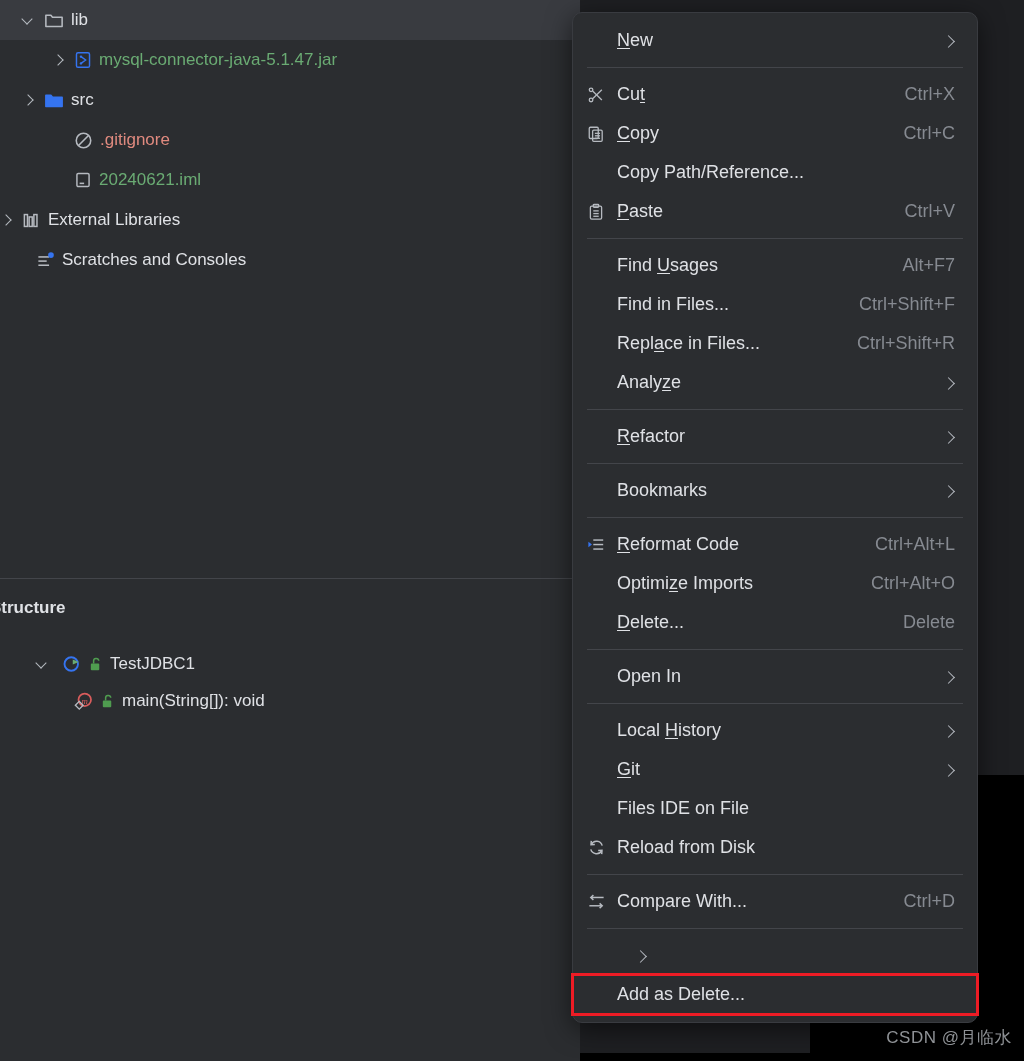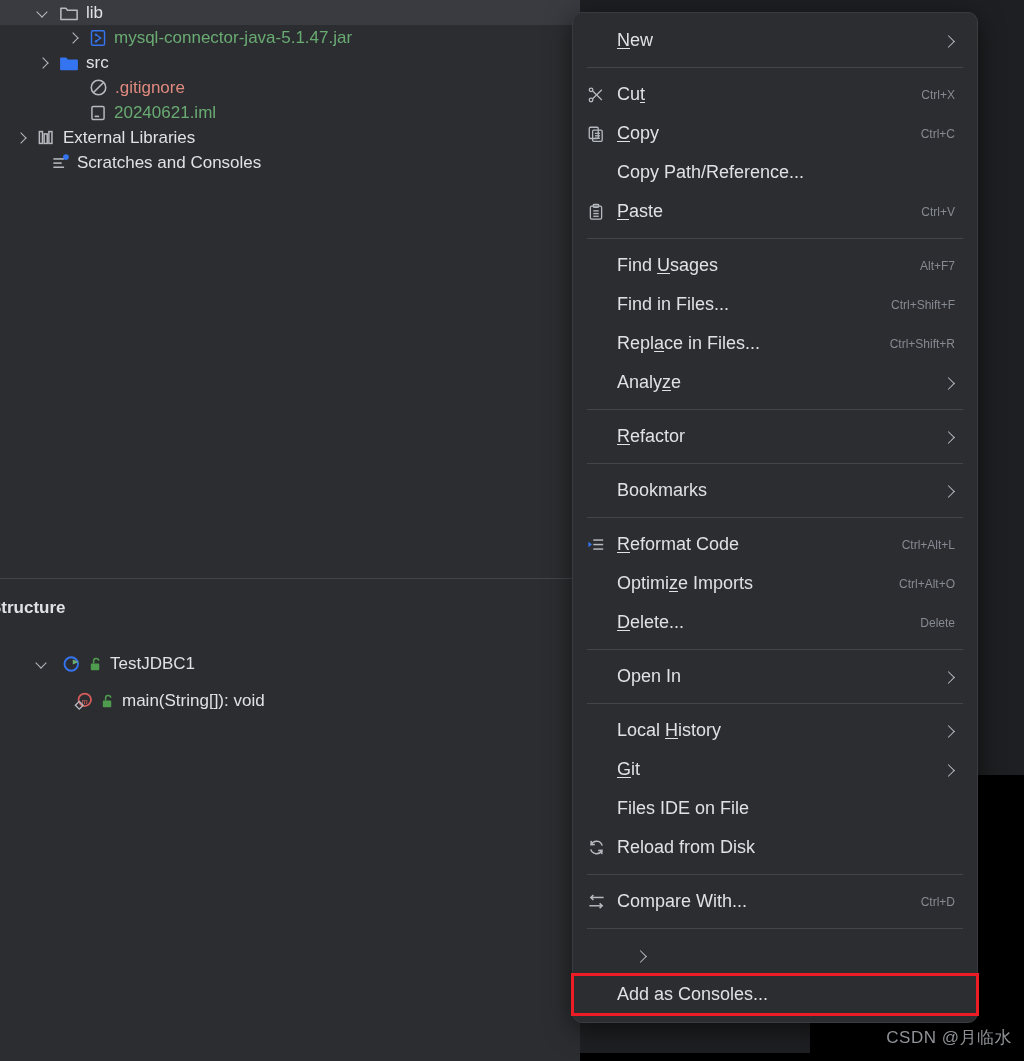--- a/index.html
+++ b/index.html
@@ -53,27 +53,26 @@
 
   
   .project-panel {
     position: absolute;
     left: 0; top: 0; width: 580px; height: 578px;
     background: #2b2d30;
     overflow: hidden;
   }
   .tree-row {
     position: relative;
-    height: 25px;
+    height: 40px;
     display: flex;
     align-items: center;
     font-size: 17px;
     color: #dfe1e5;
     white-space: nowrap;
-    padding-left: 15px;
   }
   .tree-row.selected { background: #393b40; }
   .chev {
     width: 14px; height: 14px;
     flex: 0 0 14px;
     position: relative;
   }
   .chev::after {
     content: "";
     position: absolute;
@@ -138,21 +137,21 @@
   }
   .mi-icon {
     width: 30px; flex: 0 0 30px;
     display: flex; align-items: center; justify-content: flex-start;
     color: #b6bac0;
   }
   .mi-label { flex: 1 1 auto; }
   .mi-label u { text-decoration: underline; text-underline-offset: 2px; }
   .mi-short {
     color: #868a91;
-    font-size: 12px;
+    font-size: 18px;
     margin-left: 18px;
   }
   .mi-arrow {
     margin-left: 18px;
     width: 12px; height: 12px;
     position: relative;
   }
   .mi-arrow::after {
     content: "";
     position: absolute;
@@ -469,19 +468,19 @@
         <span class="mi-label">Compare With...</span>
         <span class="mi-short">Ctrl+D</span>
       </div>
       <div class="mi-sep"></div>
       <div class="mi">
         <span class="mi-icon"></span>
         <span class="mi-arrow"></span>
       </div>
       <div class="mi highlighted">
         <span class="mi-icon"></span>
-        <span class="mi-label">Add as Consoles...</span>
+        <span class="mi-label">Add as Delete...</span>
       </div>
     </div>
 
   <div class="watermark">CSDN @月临水</div>
 
 </div>
 
 </body></html>

